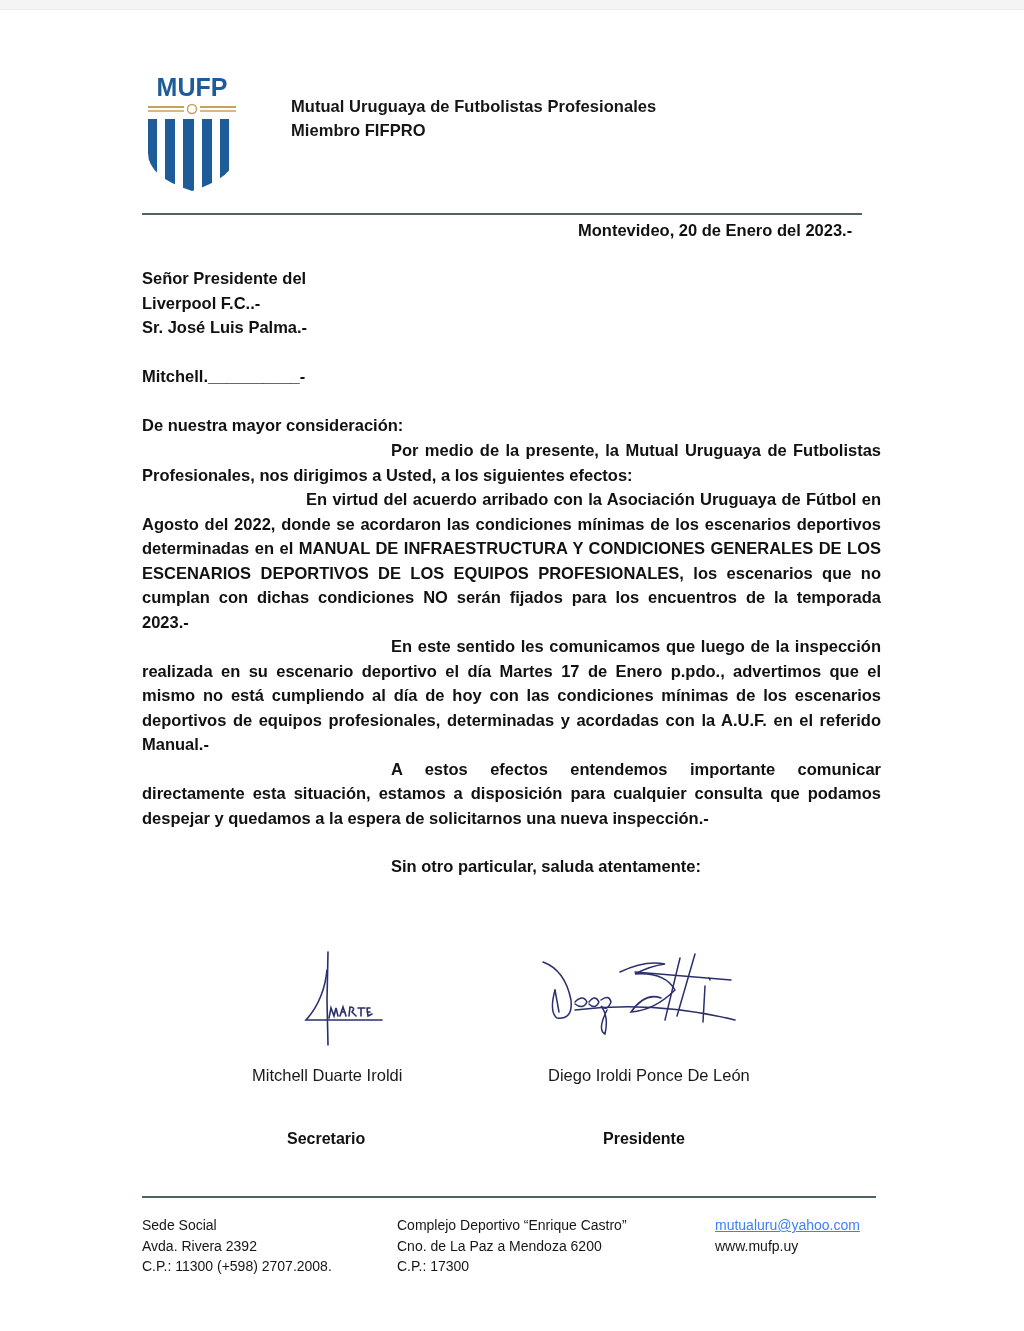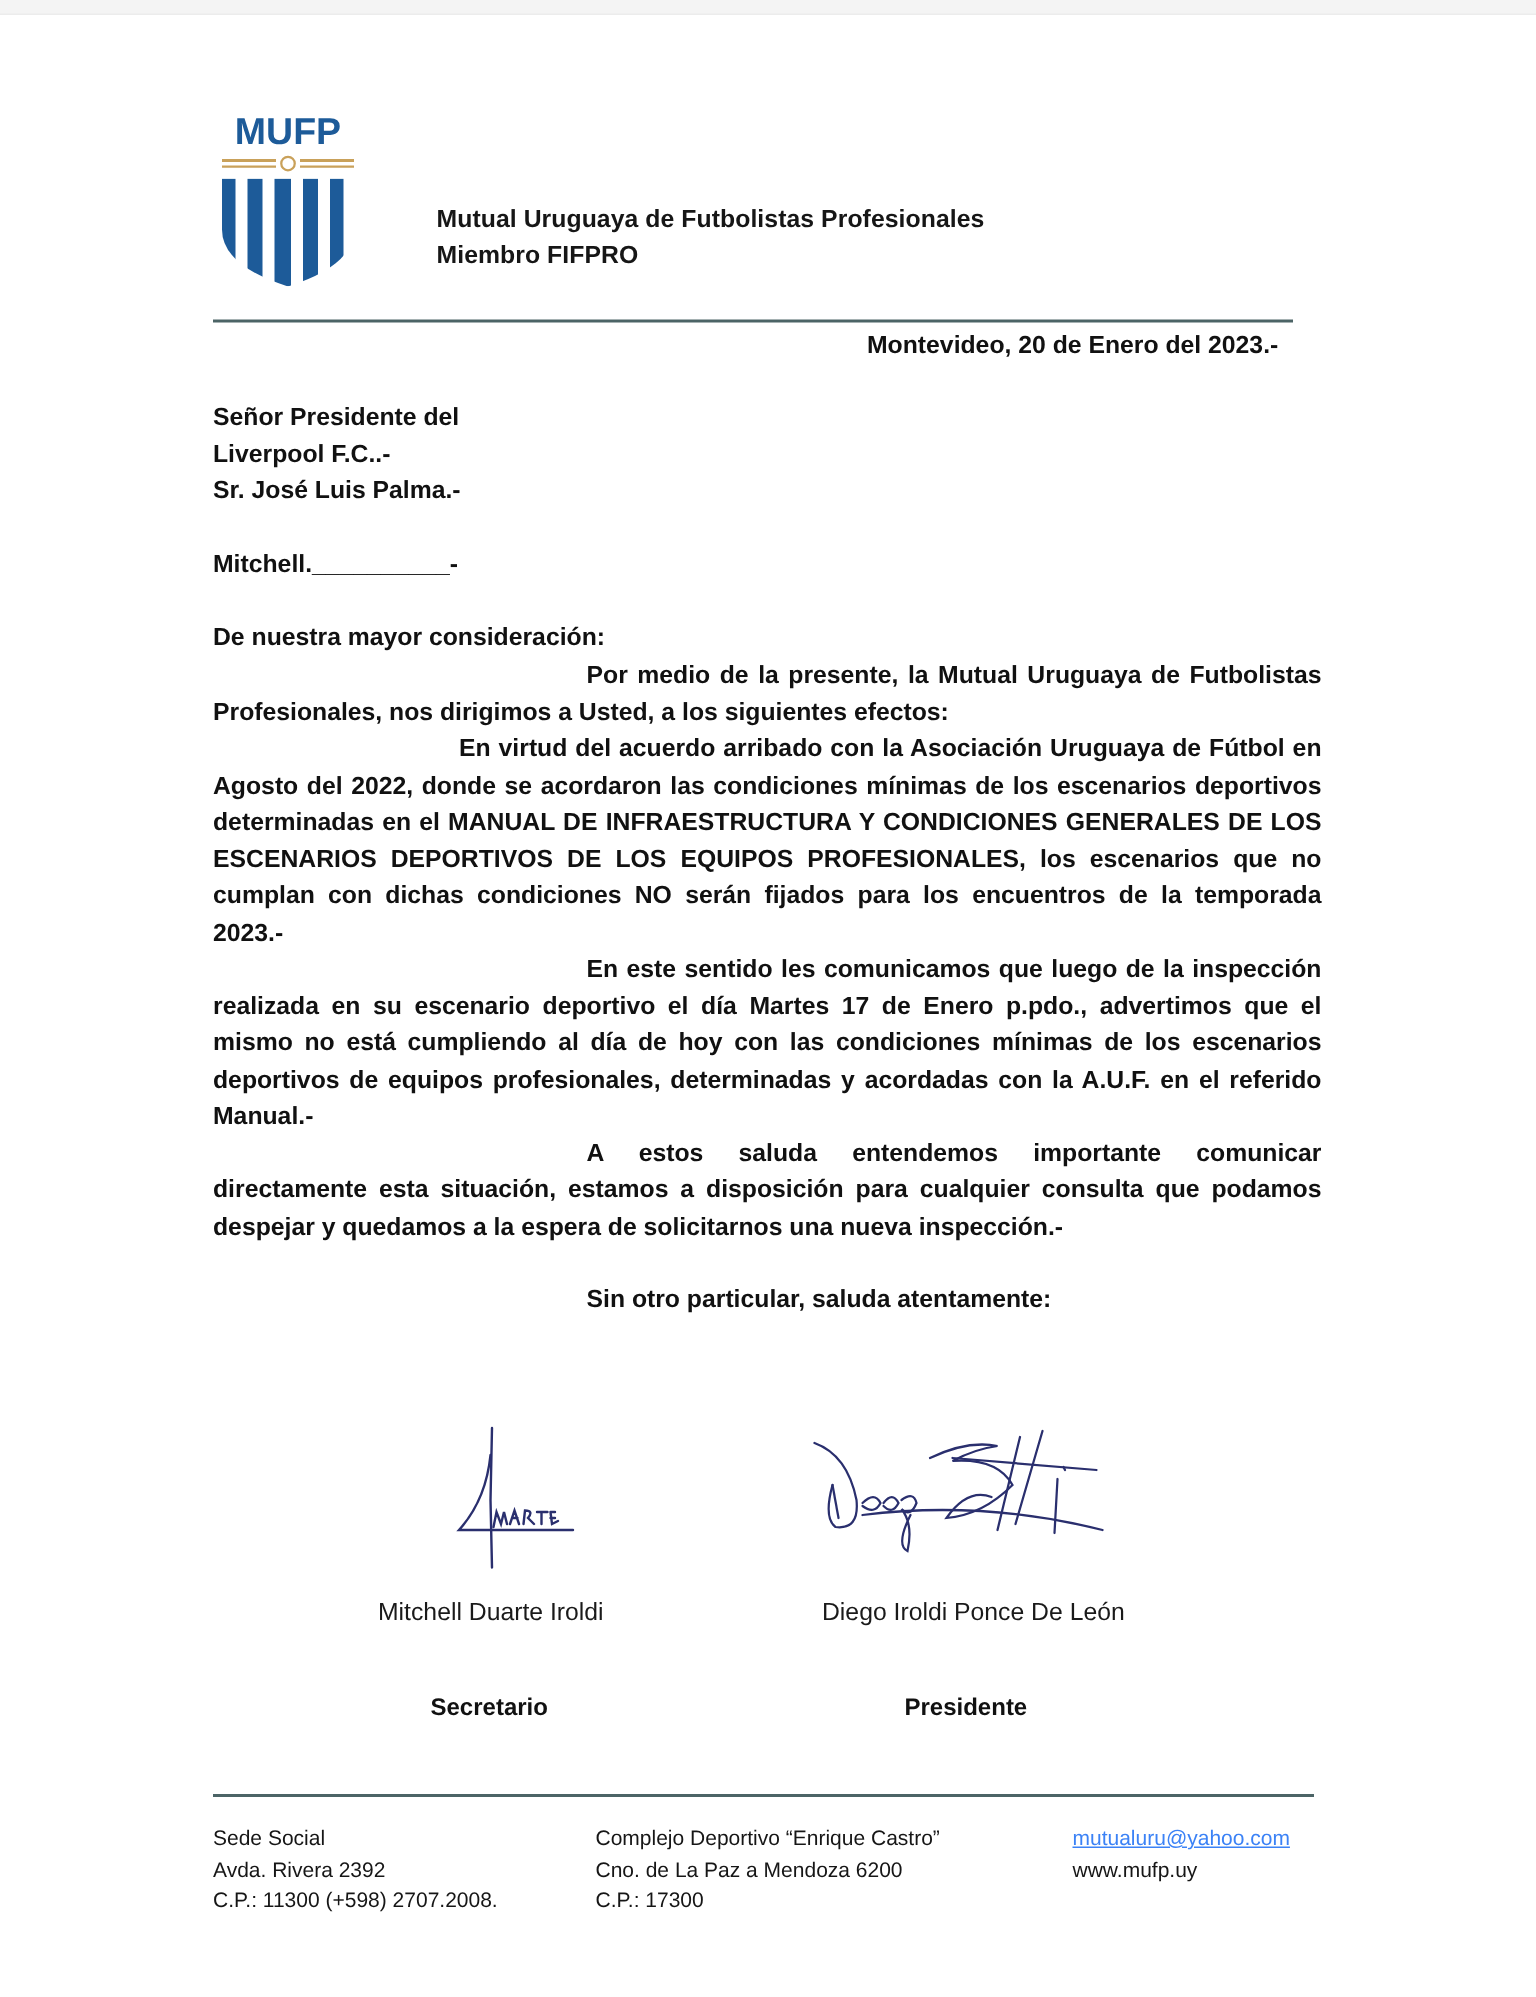--- a/index.html
+++ b/index.html
@@ -13,21 +13,20 @@
     }
     .top-band {
       position: absolute; left: 0; top: 0; width: 1024px; height: 9px;
       background: #f4f4f4; border-bottom: 1px solid #ececec;
     }
     .logo { position: absolute; left: 146px; top: 75px; width: 92px; height: 116px; }
     .org-header {
       position: absolute; left: 291px; top: 94px;
       font-size: 16.5px; font-weight: bold; line-height: 24px; color: #161616;
       letter-spacing: 0.05px;
-      margin-top: 40px;
     }
     .org-header div { white-space: nowrap; }
     .rule {
       position: absolute; height: 2px; background: #4c6466;
     }
     .rule.top { left: 142px; top: 213px; width: 720px; }
     .rule.bottom { left: 142px; top: 1196px; width: 734px; height: 1.5px; }
     .date {
       position: absolute; left: 578px; top: 218px;
       font-size: 16.5px; font-weight: bold; line-height: 24px; white-space: nowrap;
@@ -115,21 +114,21 @@
 </div>
 
 <div class="presente">Mitchell.__________-</div>
 
 <div class="salutation">De nuestra mayor consideración:</div>
 
 <div class="body-text">
   <p class="indent-a">Por medio de la presente, la Mutual Uruguaya de Futbolistas Profesionales, nos dirigimos a Usted, a los siguientes efectos:</p>
   <p class="indent-b">En virtud del acuerdo arribado con la Asociación Uruguaya de Fútbol en Agosto del 2022, donde se acordaron las condiciones mínimas de los escenarios deportivos determinadas en el MANUAL DE INFRAESTRUCTURA Y CONDICIONES GENERALES DE LOS ESCENARIOS DEPORTIVOS DE LOS EQUIPOS PROFESIONALES, los escenarios que no cumplan con dichas condiciones NO serán fijados para los encuentros de la temporada 2023.-</p>
   <p class="indent-a">En este sentido les comunicamos que luego de la inspección realizada en su escenario deportivo el día Martes 17 de Enero p.pdo., advertimos que el mismo no está cumpliendo al día de hoy con las condiciones mínimas de los escenarios deportivos de equipos profesionales, determinadas y acordadas con la A.U.F. en el referido Manual.-</p>
-  <p class="indent-a">A estos saluda entendemos importante comunicar directamente esta situación, estamos a disposición para cualquier consulta que podamos despejar y quedamos a la espera de solicitarnos una nueva inspección.-</p>
+  <p class="indent-a">A estos efectos entendemos importante comunicar directamente esta situación, estamos a disposición para cualquier consulta que podamos despejar y quedamos a la espera de solicitarnos una nueva inspección.-</p>
 </div>
 
 <div class="closing">Sin otro particular, saluda atentamente:</div>
 
 <div class="sig-img" style="left:300px; top:950px;">
   <svg width="90" height="100" viewBox="0 0 90 100" fill="none" stroke="#2a2f6e" stroke-width="1.6" stroke-linecap="round">
     <path d="M28 2 L27 50 L28 95"></path>
     <path d="M27 20 Q24 50 6 70 L82 70"></path>
     <path d="M29 68 L31 58 L34 66 L36 58 L38 66 M40 66 L43 57 L46 66 M42 62 L45 62 M49 66 L50 57 Q56 57 52 62 L56 66 M58 58 L65 58 M61 58 L61 66 M67 58 L70 58 M67 58 L68 66 L72 64 M67 62 L70 62"></path>
   </svg>

